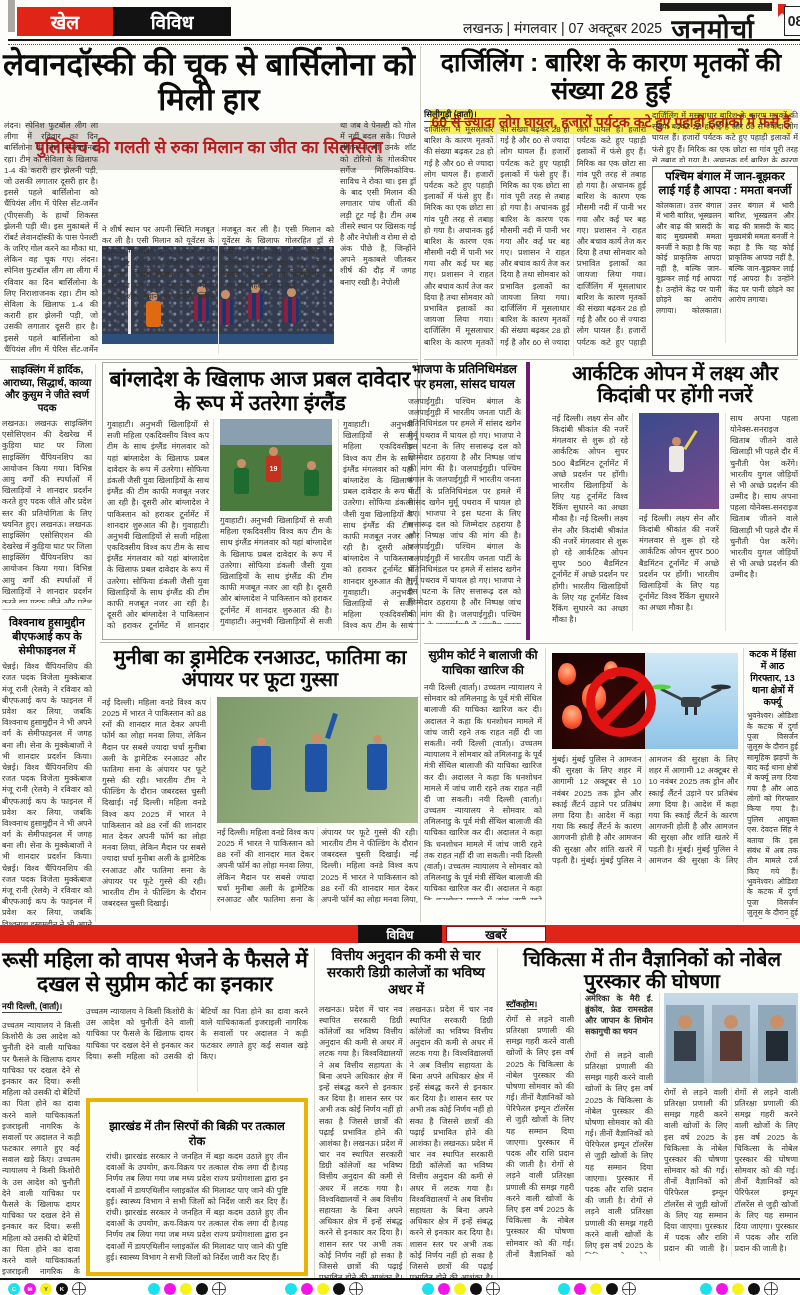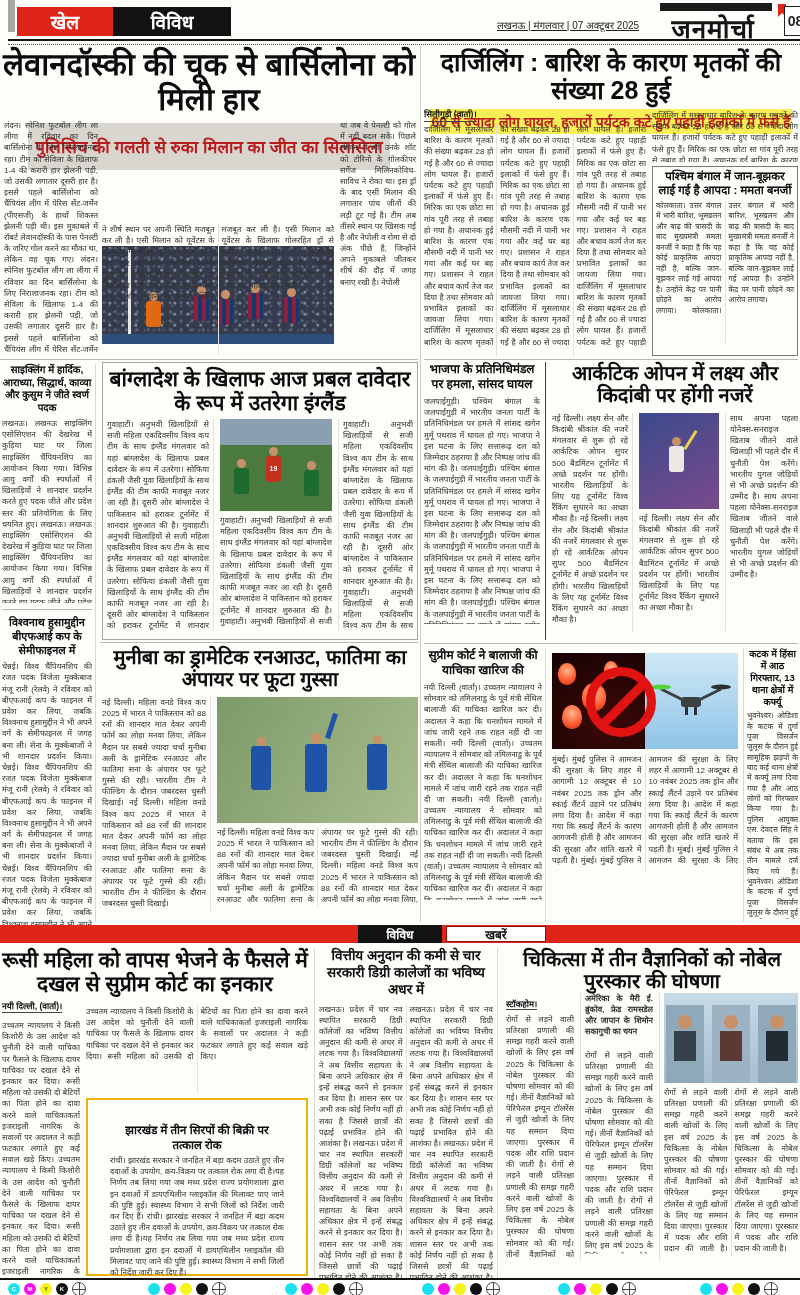--- a/index.html
+++ b/index.html
@@ -55,21 +55,21 @@
 <div id="page">
 
   <div class="abs" style="left:8px;top:0;width:800px;height:42px;">
     <div class="abs" style="left:0;top:6;width:7px;height:32px;background:#a9a8a3;"></div>
     <div class="abs tab" style="left:9px;top:7px;width:96px;height:29px;background:#e02418;font-size:19px;">
       <span>खेल</span>
     </div>
     <div class="abs tab" style="left:105px;top:7px;width:118px;height:29px;background:#121212;font-size:19px;">
       <span>विविध</span>
     </div>
-    <div class="abs" style="left:455px;top:18px;width:210px;font-size:10px;color:#222;text-align:center;text-decoration:underline;">लखनऊ | मंगलवार | 07 अक्टूबर 2025</div>
+    <div class="abs" style="left:455px;top:18px;width:210px;font-size:14px;color:#222;text-align:left;">लखनऊ | मंगलवार | 07 अक्टूबर 2025</div>
     <div class="abs" style="left:652px;top:3px;width:112px;height:8px;background:#1b1b1b;"></div>
     <div class="abs masthead" style="left:640px;top:10px;width:130px;font-size:26px;text-align:center;">जनमोर्चा</div>
     <div class="abs bookmark" style="left:770px;top:4px;"></div>
     <div class="abs pgbox" style="left:776px;top:6px;width:21px;height:28px;">
       <span>08</span>
     </div>
     <div class="abs" style="left:0;top:39px;width:800px;height:3px;border-top:2px solid #141414;border-bottom:1px dotted #555;"></div>
   </div>
 
   <div class="abs rule-v" style="left:420px;top:46px;height:876px;"></div>
@@ -177,21 +177,21 @@
           <div class="player" style="left:150px;top:38px;">
               <div class="head"></div>
               <div class="torso blue-kit" style="width:20px;height:46px;"></div>
             </div>
         </div>
         <div class="bd c2" style="margin-top:4px;height:80px;">नई दिल्ली। महिला वनडे विश्व कप 2025 में भारत ने पाकिस्तान को 88 रनों की शानदार मात देकर अपनी फॉर्म का लोहा मनवा लिया, लेकिन मैदान पर सबसे ज्यादा चर्चा मुनीबा अली के ड्रामेटिक रनआउट और फातिमा सना के अंपायर पर फूटे गुस्से की रही। भारतीय टीम ने फील्डिंग के दौरान जबरदस्त चुस्ती दिखाई। नई दिल्ली। महिला वनडे विश्व कप 2025 में भारत ने पाकिस्तान को 88 रनों की शानदार मात देकर अपनी फॉर्म का लोहा मनवा लिया, लेकिन मैदान पर सबसे ज्यादा चर्चा मुनीबा अली के ड्रामेटिक रनआउट और फातिमा सना के अंपायर पर फूटे गुस्से की रही। भारतीय टीम ने फील्डिंग के दौरान जबरदस्त चुस्ती दिखाई।</div>
       </div>
     </div>
   </div>
 
-  <div class="abs" style="left:424px;top:362px;width:122px;height:278px;border-right:1px solid #701a75;padding-right:5px;box-sizing:border-box;">
+  <div class="abs" style="left:408px;top:362px;width:122px;height:278px;border-right:4px solid #701a75;padding-right:5px;box-sizing:border-box;">
     <div class="boxhead" style="font-size:12px;line-height:1.25;">भाजपा के प्रतिनिधिमंडल पर हमला, सांसद घायल</div>
     <div class="bd" style="margin-top:4px;height:228px;">जलपाईगुड़ी। पश्चिम बंगाल के जलपाईगुड़ी में भारतीय जनता पार्टी के प्रतिनिधिमंडल पर हमले में सांसद खगेन मुर्मू पथराव में घायल हो गए। भाजपा ने इस घटना के लिए सत्तारूढ़ दल को जिम्मेदार ठहराया है और निष्पक्ष जांच की मांग की है। जलपाईगुड़ी। पश्चिम बंगाल के जलपाईगुड़ी में भारतीय जनता पार्टी के प्रतिनिधिमंडल पर हमले में सांसद खगेन मुर्मू पथराव में घायल हो गए। भाजपा ने इस घटना के लिए सत्तारूढ़ दल को जिम्मेदार ठहराया है और निष्पक्ष जांच की मांग की है। जलपाईगुड़ी। पश्चिम बंगाल के जलपाईगुड़ी में भारतीय जनता पार्टी के प्रतिनिधिमंडल पर हमले में सांसद खगेन मुर्मू पथराव में घायल हो गए। भाजपा ने इस घटना के लिए सत्तारूढ़ दल को जिम्मेदार ठहराया है और निष्पक्ष जांच की मांग की है। जलपाईगुड़ी। पश्चिम बंगाल के जलपाईगुड़ी में भारतीय जनता पार्टी के प्रतिनिधिमंडल पर हमले में सांसद खगेन मुर्मू पथराव में घायल हो गए। भाजपा ने इस घटना के लिए सत्तारूढ़ दल को जिम्मेदार ठहराया है और निष्पक्ष जांच की मांग की है।</div>
   </div>
 
   <div class="abs" style="left:552px;top:362px;width:246px;height:278px;">
     <div class="hl" style="font-size:20px;">आर्कटिक ओपन में लक्ष्य और किदांबी पर होंगी नजरें</div>
     <div style="display:flex;gap:6px;margin-top:6px;height:218px;">
       <div class="bd" style="width:76px;border-right:1px solid #e2e1da;padding-right:4px;">नई दिल्ली। लक्ष्य सेन और किदांबी श्रीकांत की नजरें मंगलवार से शुरू हो रहे आर्कटिक ओपन सुपर 500 बैडमिंटन टूर्नामेंट में अच्छे प्रदर्शन पर होंगी। भारतीय खिलाड़ियों के लिए यह टूर्नामेंट विश्व रैंकिंग सुधारने का अच्छा मौका है। नई दिल्ली। लक्ष्य सेन और किदांबी श्रीकांत की नजरें मंगलवार से शुरू हो रहे आर्कटिक ओपन सुपर 500 बैडमिंटन टूर्नामेंट में अच्छे प्रदर्शन पर होंगी। भारतीय खिलाड़ियों के लिए यह टूर्नामेंट विश्व रैंकिंग सुधारने का अच्छा मौका है।</div>
       <div style="width:80px;">
         <div class="photo" style="width:80px;height:96px;background:linear-gradient(150deg,#3b4a8c,#7a4a8c);">
@@ -250,21 +250,21 @@
     <div class="abs tab" style="left:446px;top:1px;width:100px;height:16px;background:#fff;color:#111;font-size:12px;border:1px solid #8a0f08;box-sizing:border-box;">
       <span>खबरें</span>
     </div>
   </div>
 
   <div class="abs" style="left:2px;top:948px;width:306px;height:330px;">
     <div class="hl" style="font-size:21px;">रूसी महिला को वापस भेजने के फैसले में दखल से सुप्रीम कोर्ट का इनकार</div>
     <div class="byline" style="margin-top:5px;border-bottom:1px solid #444;display:inline-block;padding-bottom:1px;">नयी दिल्ली, (वार्ता)।</div>
     <div class="abs bd" style="left:0;top:72px;width:78px;height:256px;">उच्चतम न्यायालय ने किसी किशोरी के उस आदेश को चुनौती देने वाली याचिका पर फैसले के खिलाफ दायर याचिका पर दखल देने से इनकार कर दिया। रूसी महिला को उसकी दो बेटियों का पिता होने का दावा करने वाले याचिकाकर्ता इजराइली नागरिक के सवालों पर अदालत ने कड़ी फटकार लगाते हुए कई सवाल खड़े किए। उच्चतम न्यायालय ने किसी किशोरी के उस आदेश को चुनौती देने वाली याचिका पर फैसले के खिलाफ दायर याचिका पर दखल देने से इनकार कर दिया। रूसी महिला को उसकी दो बेटियों का पिता होने का दावा करने वाले याचिकाकर्ता इजराइली नागरिक के सवालों पर अदालत ने कड़ी फटकार लगाते हुए कई सवाल खड़े किए। उच्चतम न्यायालय ने किसी किशोरी के उस आदेश को चुनौती देने वाली याचिका पर फैसले के खिलाफ दायर याचिका पर दखल देने से इनकार कर दिया। रूसी महिला को उसकी दो बेटियों का पिता होने का दावा करने वाले याचिकाकर्ता इजराइली नागरिक के सवालों पर अदालत ने कड़ी फटकार लगाते हुए कई सवाल खड़े किए।</div>
     <div class="abs bd c2" style="left:84px;top:58px;width:222px;height:86px;">उच्चतम न्यायालय ने किसी किशोरी के उस आदेश को चुनौती देने वाली याचिका पर फैसले के खिलाफ दायर याचिका पर दखल देने से इनकार कर दिया। रूसी महिला को उसकी दो बेटियों का पिता होने का दावा करने वाले याचिकाकर्ता इजराइली नागरिक के सवालों पर अदालत ने कड़ी फटकार लगाते हुए कई सवाल खड़े किए।</div>
-    <div class="abs" style="left:84px;top:150px;width:222px;height:178px;border:2px solid #eab308;padding:22px;box-sizing:border-box;">
+    <div class="abs" style="left:84px;top:150px;width:222px;height:178px;border:4px solid #eab308;padding:16px;box-sizing:border-box;">
       <div class="boxhead" style="font-size:11.5px;">झारखंड में तीन सिरपों की बिक्री पर तत्काल रोक</div>
       <div class="bd" style="margin-top:3px;height:140px;">रांची। झारखंड सरकार ने जनहित में बड़ा कदम उठाते हुए तीन दवाओं के उपयोग, क्रय-विक्रय पर तत्काल रोक लगा दी है।यह निर्णय तब लिया गया जब मध्य प्रदेश राज्य प्रयोगशाला द्वारा इन दवाओं में डायएथिलीन ग्लाइकॉल की मिलावट पाए जाने की पुष्टि हुई। स्वास्थ्य विभाग ने सभी जिलों को निर्देश जारी कर दिए हैं। रांची। झारखंड सरकार ने जनहित में बड़ा कदम उठाते हुए तीन दवाओं के उपयोग, क्रय-विक्रय पर तत्काल रोक लगा दी है।यह निर्णय तब लिया गया जब मध्य प्रदेश राज्य प्रयोगशाला द्वारा इन दवाओं में डायएथिलीन ग्लाइकॉल की मिलावट पाए जाने की पुष्टि हुई। स्वास्थ्य विभाग ने सभी जिलों को निर्देश जारी कर दिए हैं।</div>
     </div>
   </div>
 
   <div class="abs" style="left:314px;top:948px;width:184px;height:330px;border-left:1px solid #d8d7d0;border-right:1px solid #d8d7d0;padding:0 4px;box-sizing:border-box;">
     <div class="boxhead" style="font-size:13.5px;line-height:1.25;">वित्तीय अनुदान की कमी से चार सरकारी डिग्री कालेजों का भविष्य अधर में</div>
     <div class="bd c2" style="margin-top:5px;height:282px;">लखनऊ। प्रदेश में चार नव स्थापित सरकारी डिग्री कॉलेजों का भविष्य वित्तीय अनुदान की कमी से अधर में लटक गया है। विश्वविद्यालयों ने अब वित्तीय सहायता के बिना अपने अधिकार क्षेत्र में इन्हें संबद्ध करने से इनकार कर दिया है। शासन स्तर पर अभी तक कोई निर्णय नहीं हो सका है जिससे छात्रों की पढ़ाई प्रभावित होने की आशंका है। लखनऊ। प्रदेश में चार नव स्थापित सरकारी डिग्री कॉलेजों का भविष्य वित्तीय अनुदान की कमी से अधर में लटक गया है। विश्वविद्यालयों ने अब वित्तीय सहायता के बिना अपने अधिकार क्षेत्र में इन्हें संबद्ध करने से इनकार कर दिया है। शासन स्तर पर अभी तक कोई निर्णय नहीं हो सका है जिससे छात्रों की पढ़ाई प्रभावित होने की आशंका है। लखनऊ। प्रदेश में चार नव स्थापित सरकारी डिग्री कॉलेजों का भविष्य वित्तीय अनुदान की कमी से अधर में लटक गया है। विश्वविद्यालयों ने अब वित्तीय सहायता के बिना अपने अधिकार क्षेत्र में इन्हें संबद्ध करने से इनकार कर दिया है। शासन स्तर पर अभी तक कोई निर्णय नहीं हो सका है जिससे छात्रों की पढ़ाई प्रभावित होने की आशंका है। लखनऊ। प्रदेश में चार नव स्थापित सरकारी डिग्री कॉलेजों का भविष्य वित्तीय अनुदान की कमी से अधर में लटक गया है। विश्वविद्यालयों ने अब वित्तीय सहायता के बिना अपने अधिकार क्षेत्र में इन्हें संबद्ध करने से इनकार कर दिया है। शासन स्तर पर अभी तक कोई निर्णय नहीं हो सका है जिससे छात्रों की पढ़ाई प्रभावित होने की आशंका है। लखनऊ। प्रदेश में चार नव स्थापित सरकारी डिग्री कॉलेजों का भविष्य वित्तीय अनुदान की कमी से अधर में लटक गया है। विश्वविद्यालयों ने अब वित्तीय सहायता के बिना अपने अधिकार क्षेत्र में इन्हें संबद्ध करने से इनकार कर दिया है। शासन स्तर पर अभी तक कोई निर्णय नहीं हो सका है जिससे छात्रों की पढ़ाई प्रभावित होने की आशंका है।</div>
   </div>
 

